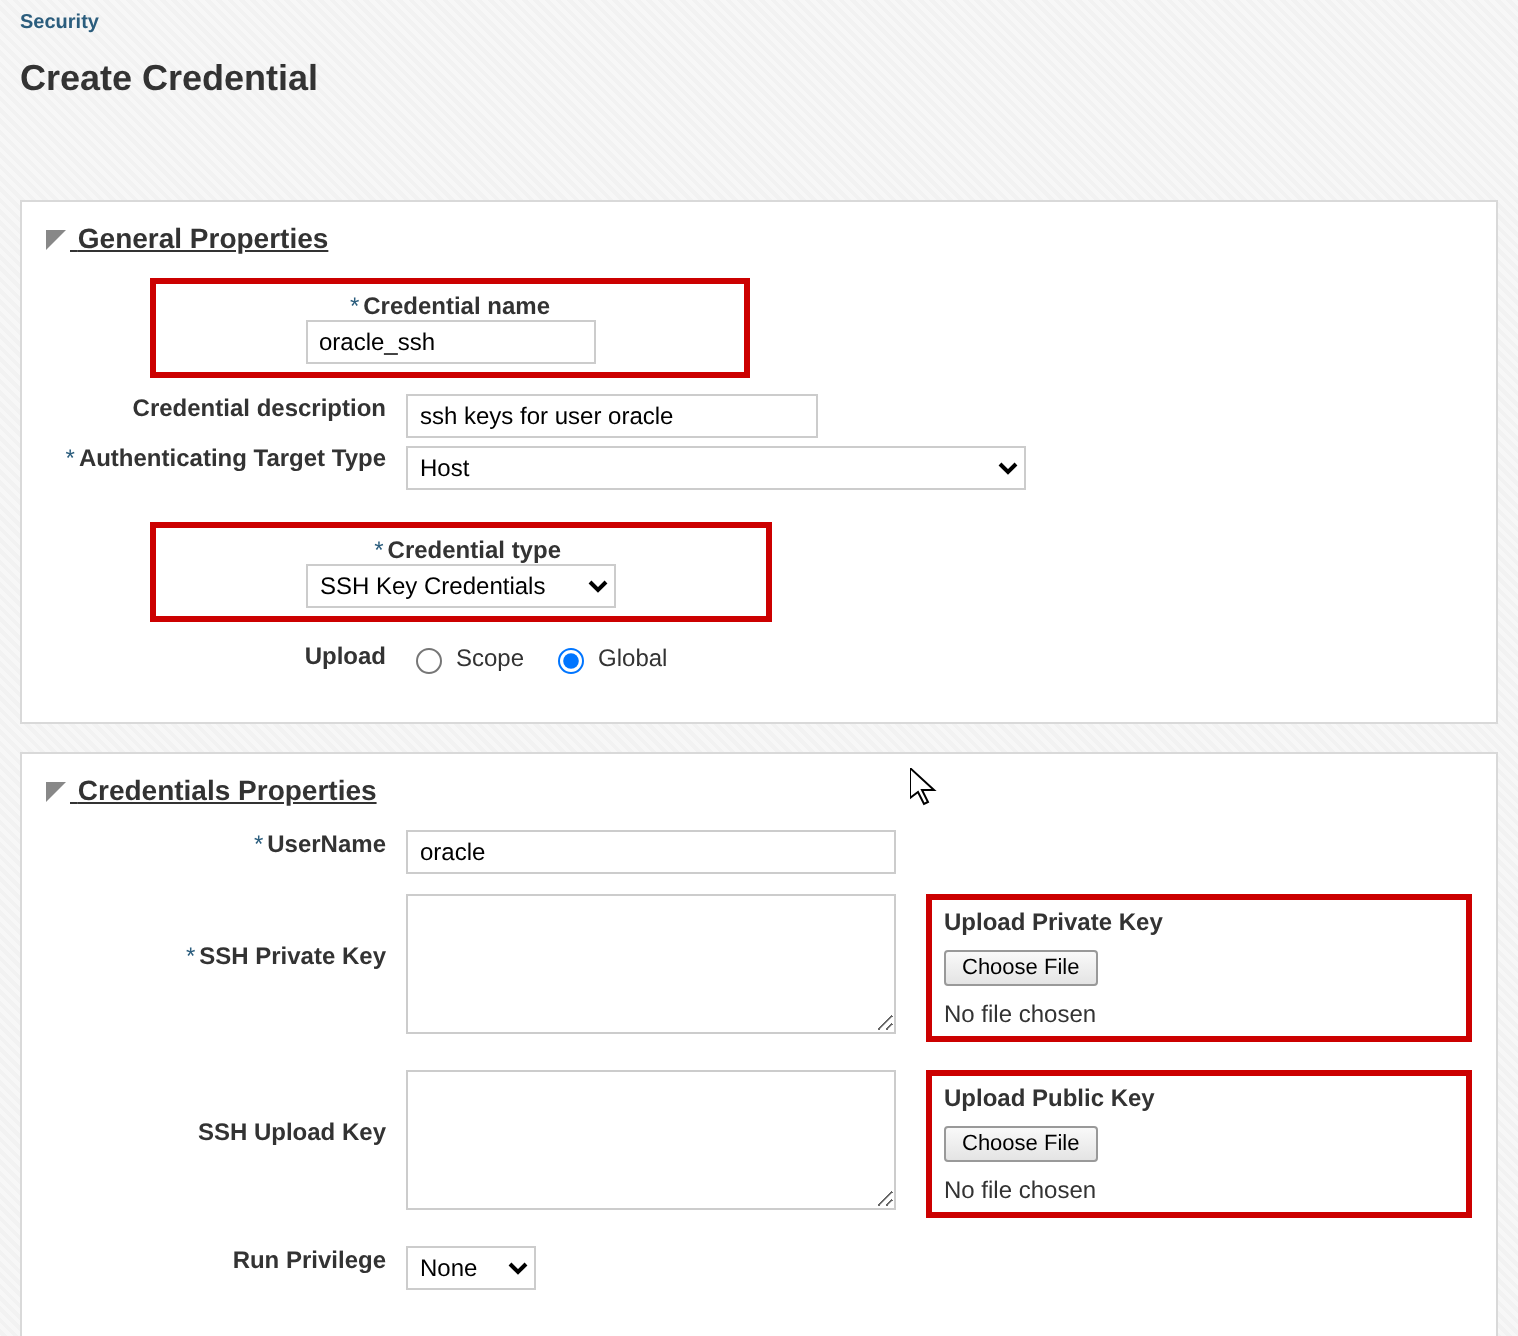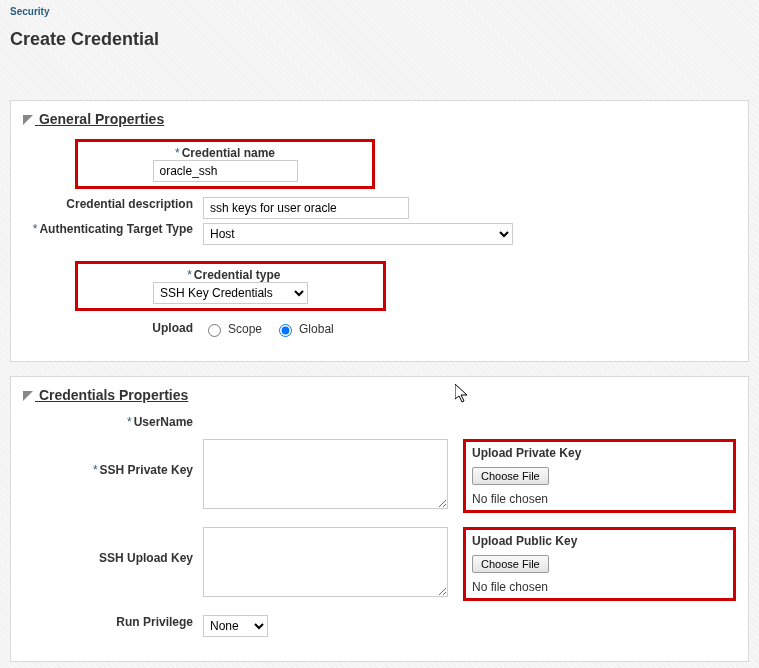--- a/index.html
+++ b/index.html
@@ -200,20 +200,23 @@
     <svg width="10" height="10">
         <polygon points="0,0 10,0 0,10" fill="#888"></polygon>
       </svg>
     <span>Credentials Properties</span>
   </div>
 
   <div class="form-row">
     <div class="form-label">
       <span class="req">*</span><span>UserName</span>
     </div>
+    <div class="form-field">
+      <input type="text" style="width: 245px;" value="oracle">
+    </div>
   </div>
 
   <div class="form-row align-top" style="margin-top:10px">
     <div class="form-label">
       <span class="req">*</span><span>SSH Private Key</span>
     </div>
     <div class="form-field">
       <textarea style="width: 245px; height: 70px;"></textarea>
     </div>
     <div class="upload-block hl">

